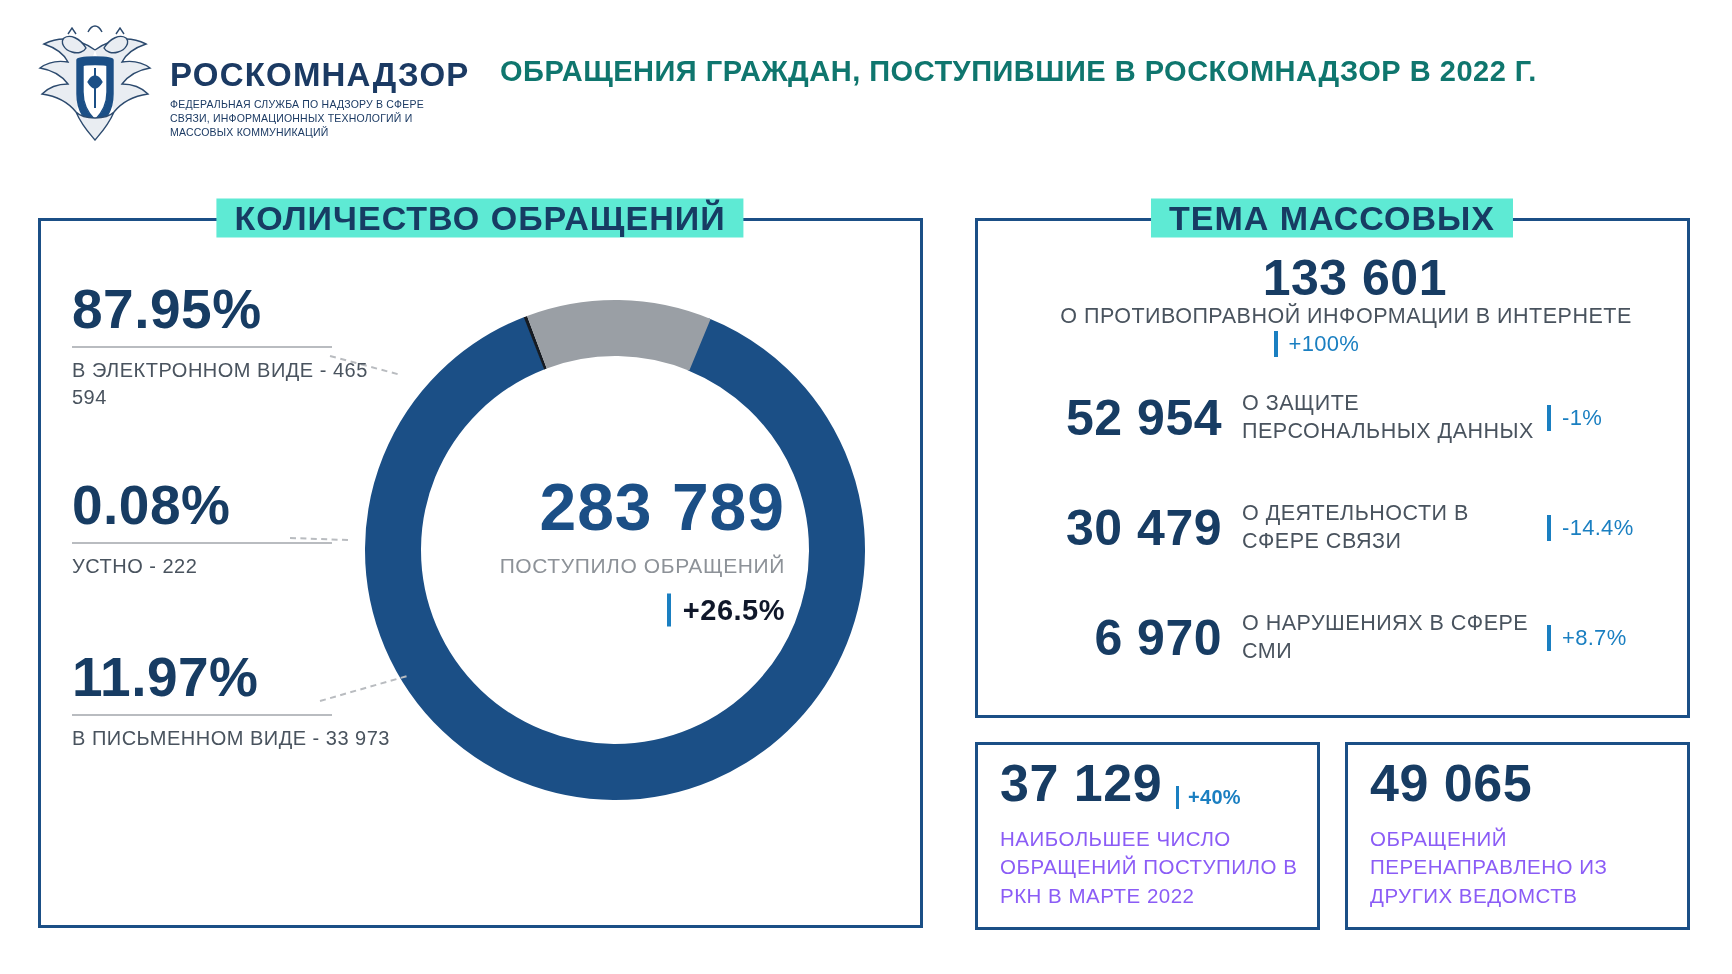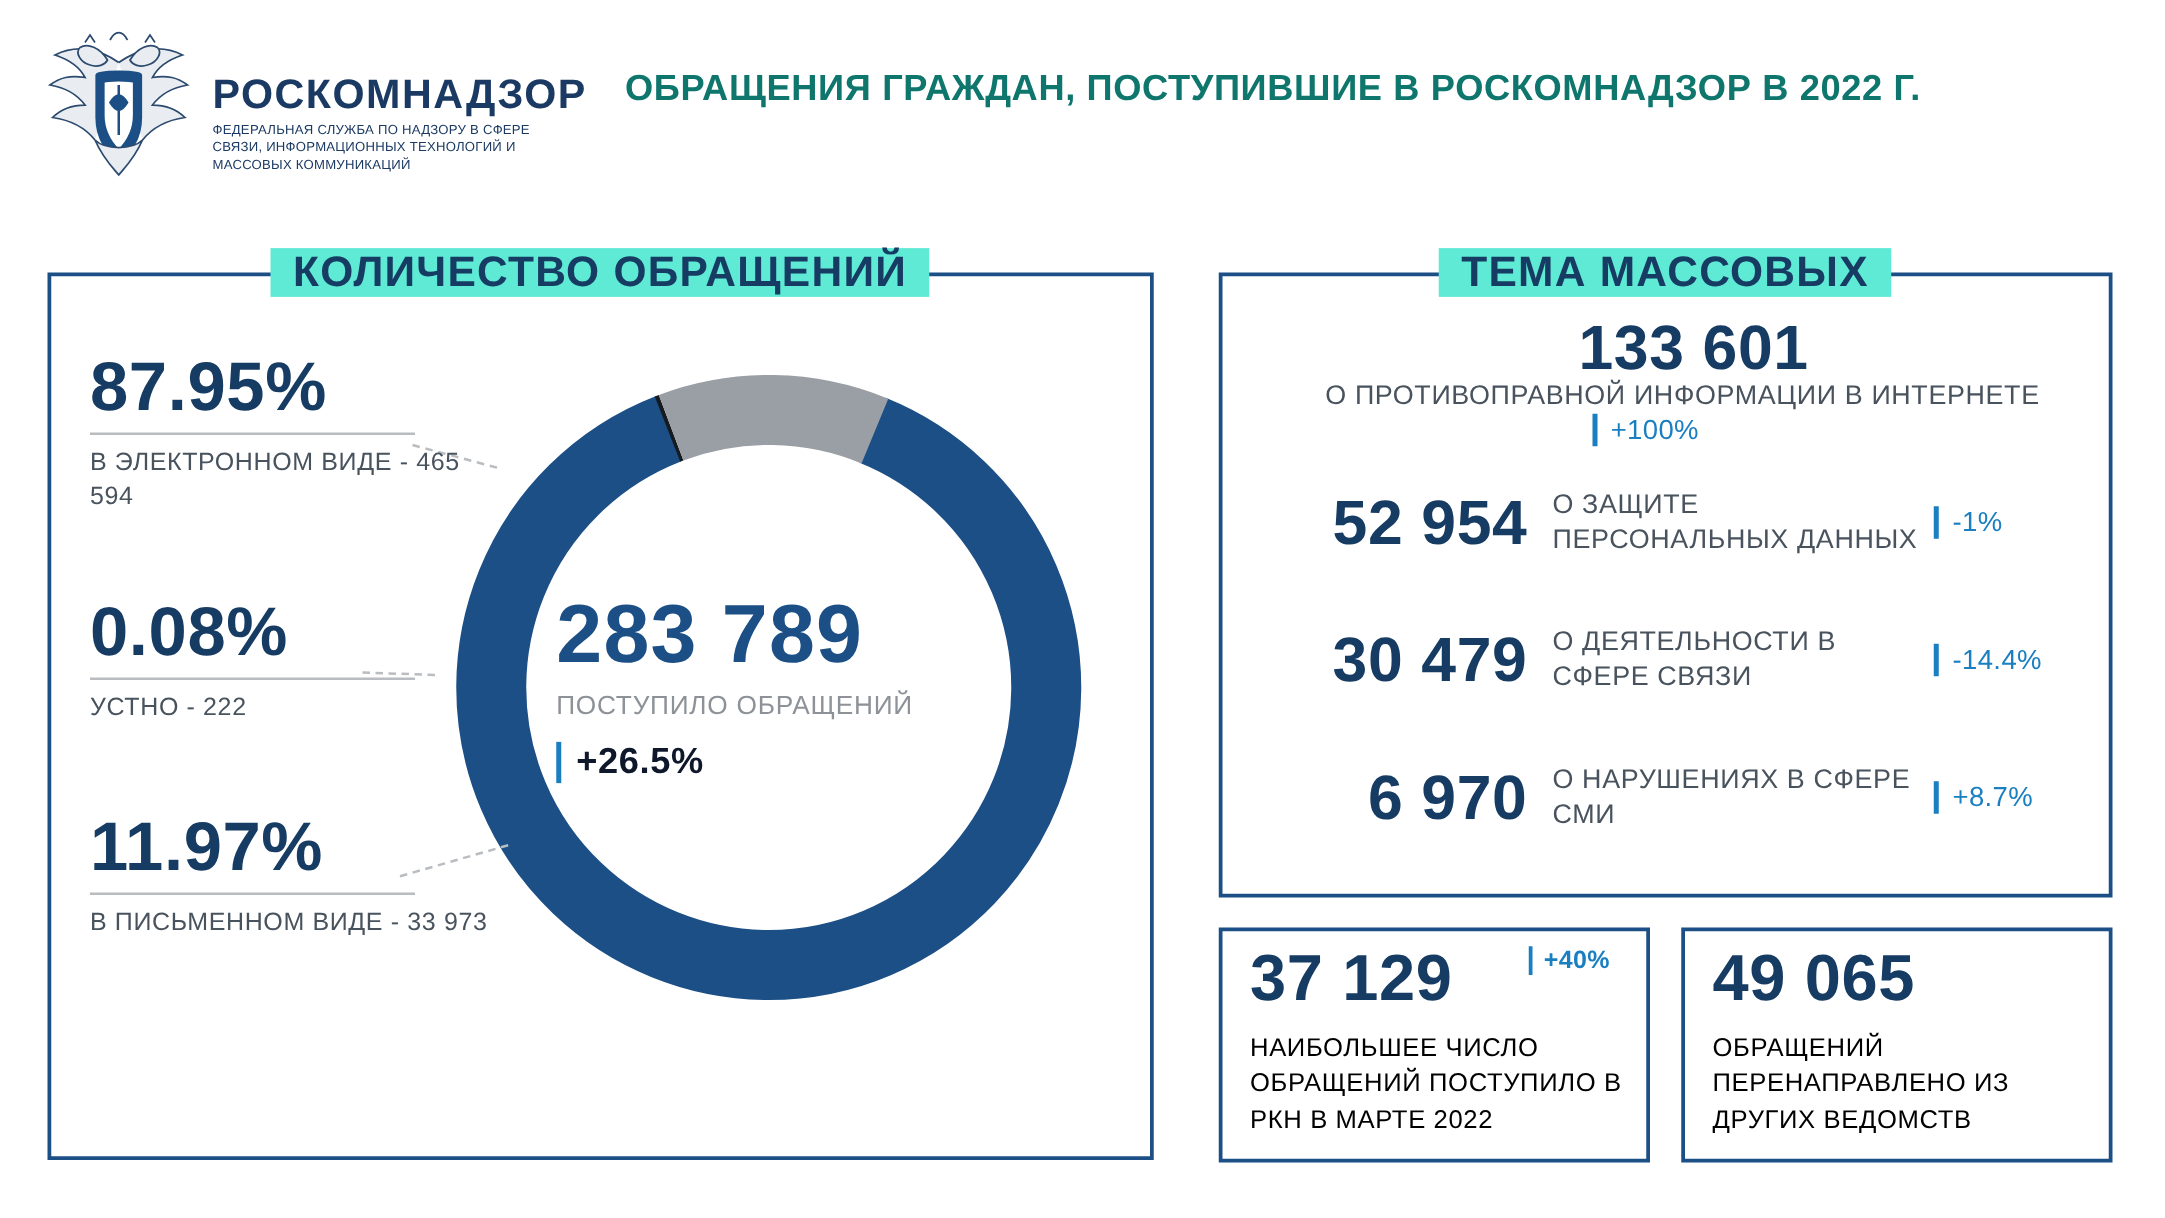--- a/index.html
+++ b/index.html
@@ -99,21 +99,21 @@
     left: 355px;
     top: 290px;
     width: 520px;
     height: 520px;
   }
   .donut-center {
     position: absolute;
     left: 50%;
     top: 50%;
     transform: translate(-50%, -50%);
-    text-align: left;
+    text-align: right;
     width: 340px;
   }
   .donut-value {
     font-size: 66px;
     font-weight: bold;
     color: #1b4f86;
     letter-spacing: 1px;
     line-height: 1;
   }
   .donut-label {
@@ -218,22 +218,21 @@
   .stat-card {
     position: absolute;
     box-sizing: border-box;
     padding: 0;
   }
   #stat-0 { left: 1000px; top: 757px; width: 300px; }
   #stat-1 { left: 1370px; top: 757px; width: 300px; }
 
   .stat-head {
     display: flex;
-    align-items: flex-start;
-    gap: 47px;
+    align-items: flex-end;
   }
   .stat-num {
     font-size: 52px;
     font-weight: bold;
     color: #173c63;
     letter-spacing: 0.5px;
     line-height: 1;
   }
   .stat-delta {
     margin-left: 14px;
@@ -241,21 +240,21 @@
     font-weight: bold;
     color: #1a7fc1;
     border-left: 3px solid #1a7fc1;
     padding-left: 9px;
     letter-spacing: 0.3px;
   }
   .stat-desc {
     margin-top: 16px;
     font-size: 20.5px;
     line-height: 1.38;
-    color: #000000;
+    color: #8b5cf6;
     letter-spacing: 0.5px;
     text-transform: uppercase;
   }
 </style>
 </head>
 <body>
 
 <div class="page">
 
   <div class="header">

